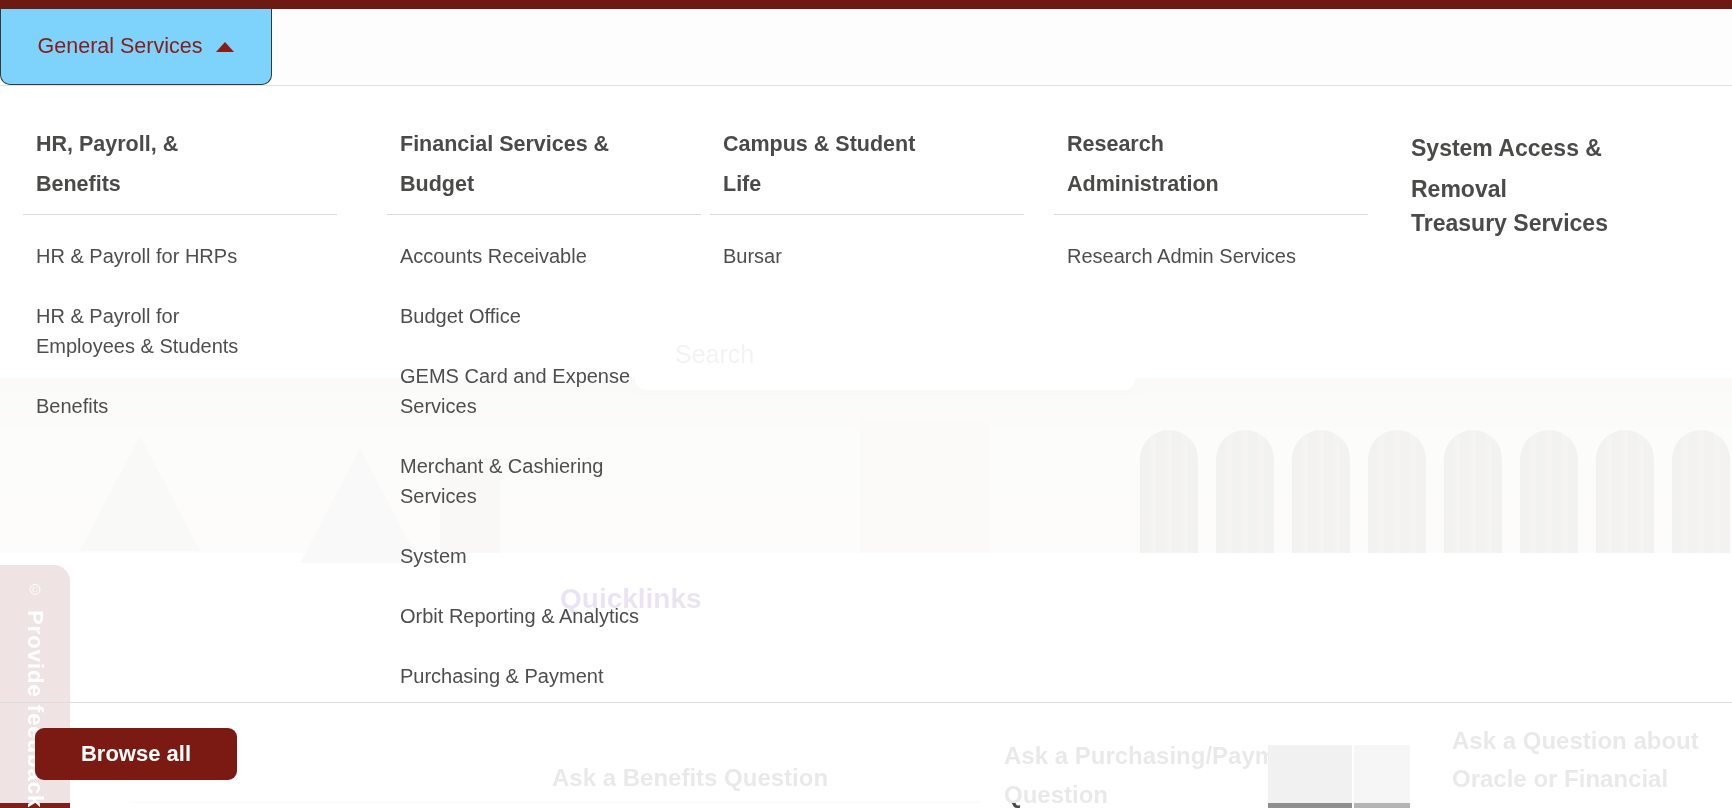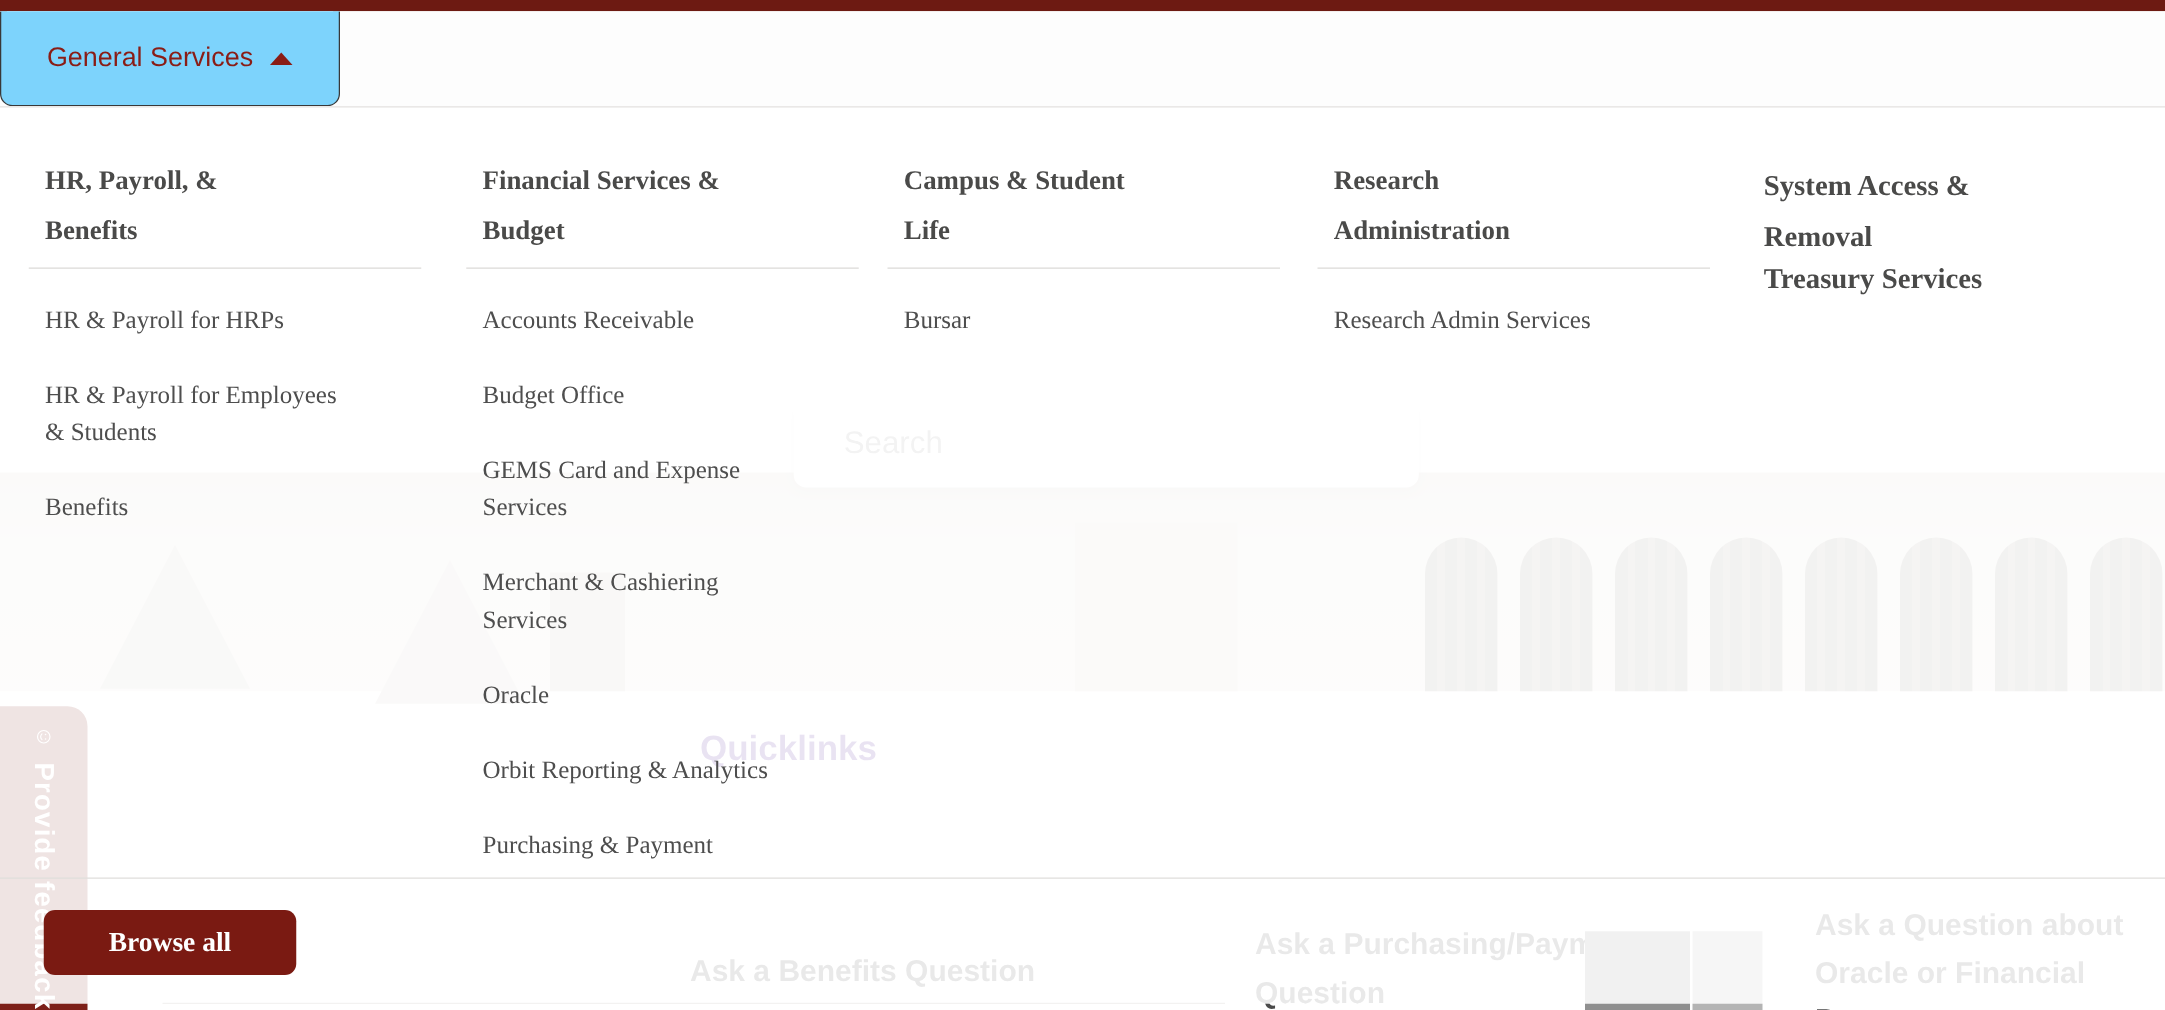--- a/index.html
+++ b/index.html
@@ -46,21 +46,21 @@
               display:flex;align-items:center;justify-content:center;gap:14px;cursor:pointer;
               font-size:21.5px;color:#8a1c15;font-family:inherit;}
   .nav-items{display:flex;align-items:center;margin-left:24px;gap:56px;}
   .nav-item{display:flex;align-items:center;gap:12px;font-size:21.5px;color:#4f4f4f;cursor:pointer;}
   .caret-up{width:0;height:0;border-left:9px solid transparent;border-right:9px solid transparent;
             border-bottom:10px solid #8a1c15;}
   .caret-down{width:0;height:0;border-left:9px solid transparent;border-right:9px solid transparent;
               border-top:10px solid #4f4f4f;}
 
   
-  .menu-content{position:absolute;inset:0;z-index:2;font-family:Liberation Serif, serif;}
+  .menu-content{position:absolute;inset:0;z-index:2;}
   .col{position:absolute;top:124px;width:322px;}
   .col-heading{display:block;font-size:21.5px;line-height:40px;font-weight:bold;color:#4a4a49;
                text-decoration:none;cursor:pointer;}
   .col-heading span{display:block;}
   .rule{width:314px;margin:10px 0 26px -13px;border-top:1px solid #dcdad8;}
   .menu-link{display:block;font-size:20px;line-height:30px;color:#4e4e4e;max-width:242px;
              margin-bottom:30px;text-decoration:none;cursor:pointer;}
   .col5 .col-heading{font-size:23px;line-height:41px;}
   .col5{padding-top:4px;}
   .extra-heading{display:block;font-size:23px;font-weight:bold;color:#4a4a49;
@@ -144,31 +144,31 @@
       <a class="col-heading">
         <span>HR, Payroll, &amp;</span>
         <span>Benefits</span>
       </a>
       <div class="rule"></div>
       <a class="menu-link">HR &amp; Payroll for HRPs</a>
       <a class="menu-link">HR &amp; Payroll for Employees &amp; Students</a>
       <a class="menu-link">Benefits</a>
     </div>
 
-    <div class="col" style="left:386px;">
+    <div class="col" style="left:400px;">
       <a class="col-heading">
         <span>Financial Services &amp;</span>
         <span>Budget</span>
       </a>
       <div class="rule"></div>
       <a class="menu-link">Accounts Receivable</a>
       <a class="menu-link">Budget Office</a>
       <a class="menu-link">GEMS Card and Expense Services</a>
       <a class="menu-link">Merchant &amp; Cashiering Services</a>
-      <a class="menu-link">Oracle</a>
+      <a class="menu-link">System</a>
       <a class="menu-link">Orbit Reporting &amp; Analytics</a>
       <a class="menu-link">Purchasing &amp; Payment</a>
     </div>
 
     <div class="col" style="left:723px;">
       <a class="col-heading">
         <span>Campus &amp; Student</span>
         <span>Life</span>
       </a>
       <div class="rule"></div>

